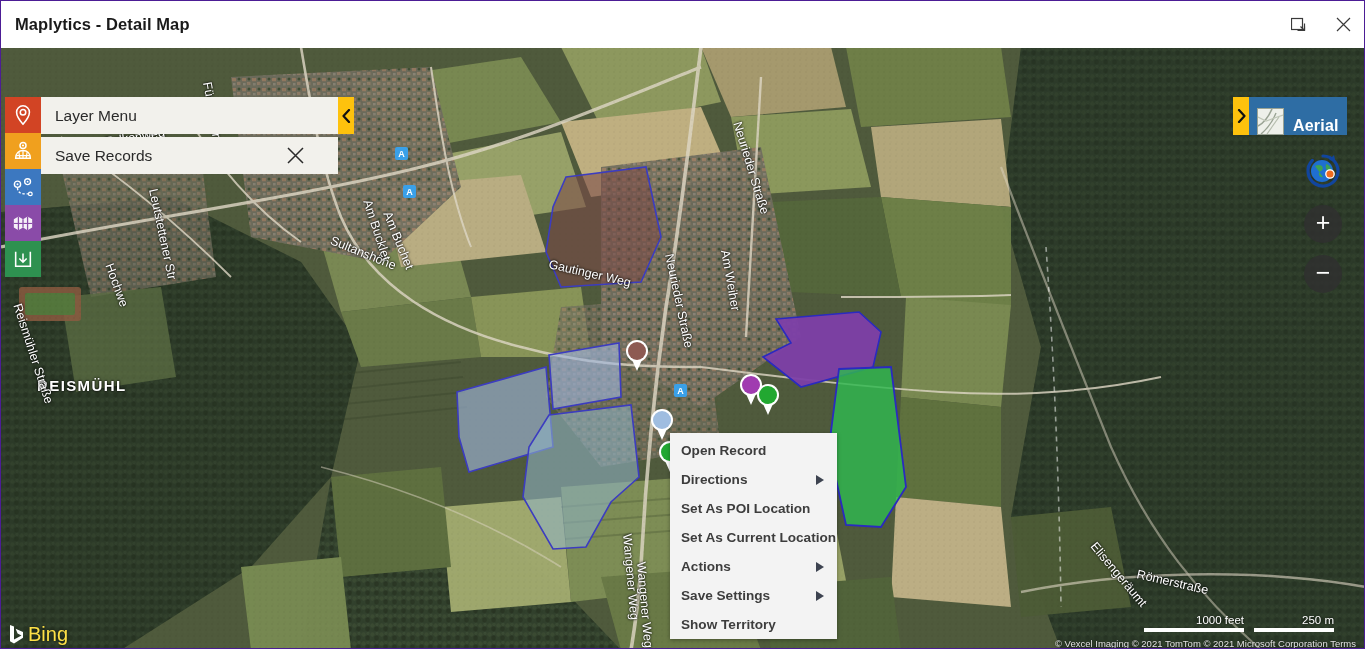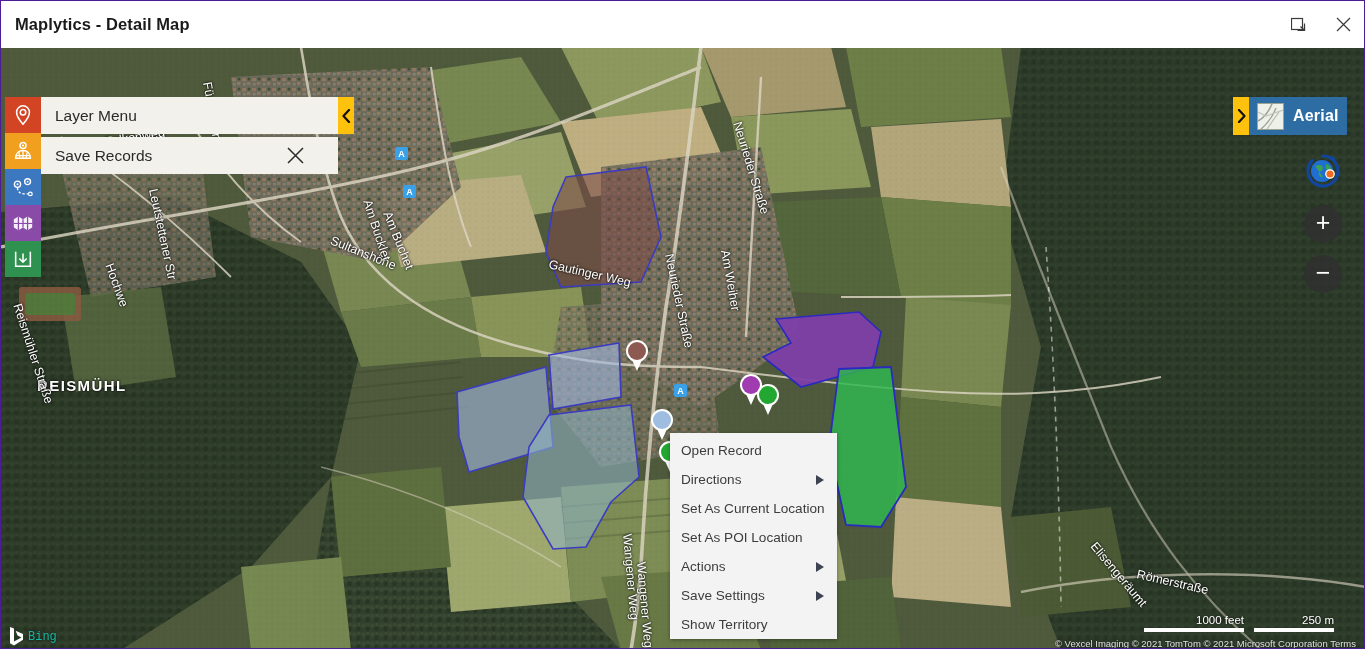--- a/index.html
+++ b/index.html
@@ -122,21 +122,21 @@
     background: #fec20d;
     display: flex; align-items: center; justify-content: center;
     z-index: 46;
     cursor: pointer;
   }
   .maptype-box {
     position: absolute;
     right: 19px; top: 50px;
     width: 98px; height: 38px;
     background: #2e6da4;
-    display: flex; align-items: center;
+    display: flex; align-items: flex-end;
     padding-left: 8px;
     gap: 9px;
     z-index: 45;
     cursor: pointer;
   }
   .maptype-icon {
     width: 27px; height: 27px;
     background: #e9ece7;
     border: 1px solid #9aa394;
     position: relative;
@@ -191,21 +191,21 @@
   }
   .ctx-item {
     height: 29px;
     display: flex; align-items: center;
     padding: 0 10px 0 11px;
     font-size: 13.6px;
     color: #3d3d3d;
     cursor: pointer;
     white-space: nowrap;
   }
-  .ctx-item .ctx-label { flex: 1; }
+  .ctx-item .ctx-label { flex: 1; font-weight: bold; }
   .ctx-arrow {
     width: 0; height: 0;
     border-left: 8px solid #3d4350;
     border-top: 5.5px solid transparent;
     border-bottom: 5.5px solid transparent;
     margin-right: 3px;
   }
 
   
   .pin {
@@ -272,23 +272,22 @@
   }
 
   .bing-logo {
     position: absolute;
     left: 8px; bottom: 4px;
     display: flex; align-items: center; gap: 4px;
     z-index: 35;
     cursor: pointer;
   }
   .bing-text {
-    color: #14b8a6; font-size: 12px;
+    color: #fde047; font-size: 20px;
     text-shadow: 0 0 3px rgba(0,0,0,0.8);
-    font-family: Liberation Mono, monospace;
   }
 </style>
 </head>
 <body>
 
 <div class="app-window">
 
   <div class="titlebar">
     <div class="titlebar-title">Maplytics - Detail Map</div>
     <div class="titlebar-buttons">
@@ -493,24 +492,24 @@
 
     <div class="ctx-menu" id="ctx-menu">
         <div class="ctx-item">
           <span class="ctx-label">Open Record</span>
         </div>
         <div class="ctx-item">
           <span class="ctx-label">Directions</span>
           <span class="ctx-arrow"></span>
         </div>
         <div class="ctx-item">
+          <span class="ctx-label">Set As POI Location</span>
+        </div>
+        <div class="ctx-item">
           <span class="ctx-label">Set As Current Location</span>
-        </div>
-        <div class="ctx-item">
-          <span class="ctx-label">Set As POI Location</span>
         </div>
         <div class="ctx-item">
           <span class="ctx-label">Actions</span>
           <span class="ctx-arrow"></span>
         </div>
         <div class="ctx-item">
           <span class="ctx-label">Save Settings</span>
           <span class="ctx-arrow"></span>
         </div>
         <div class="ctx-item">

